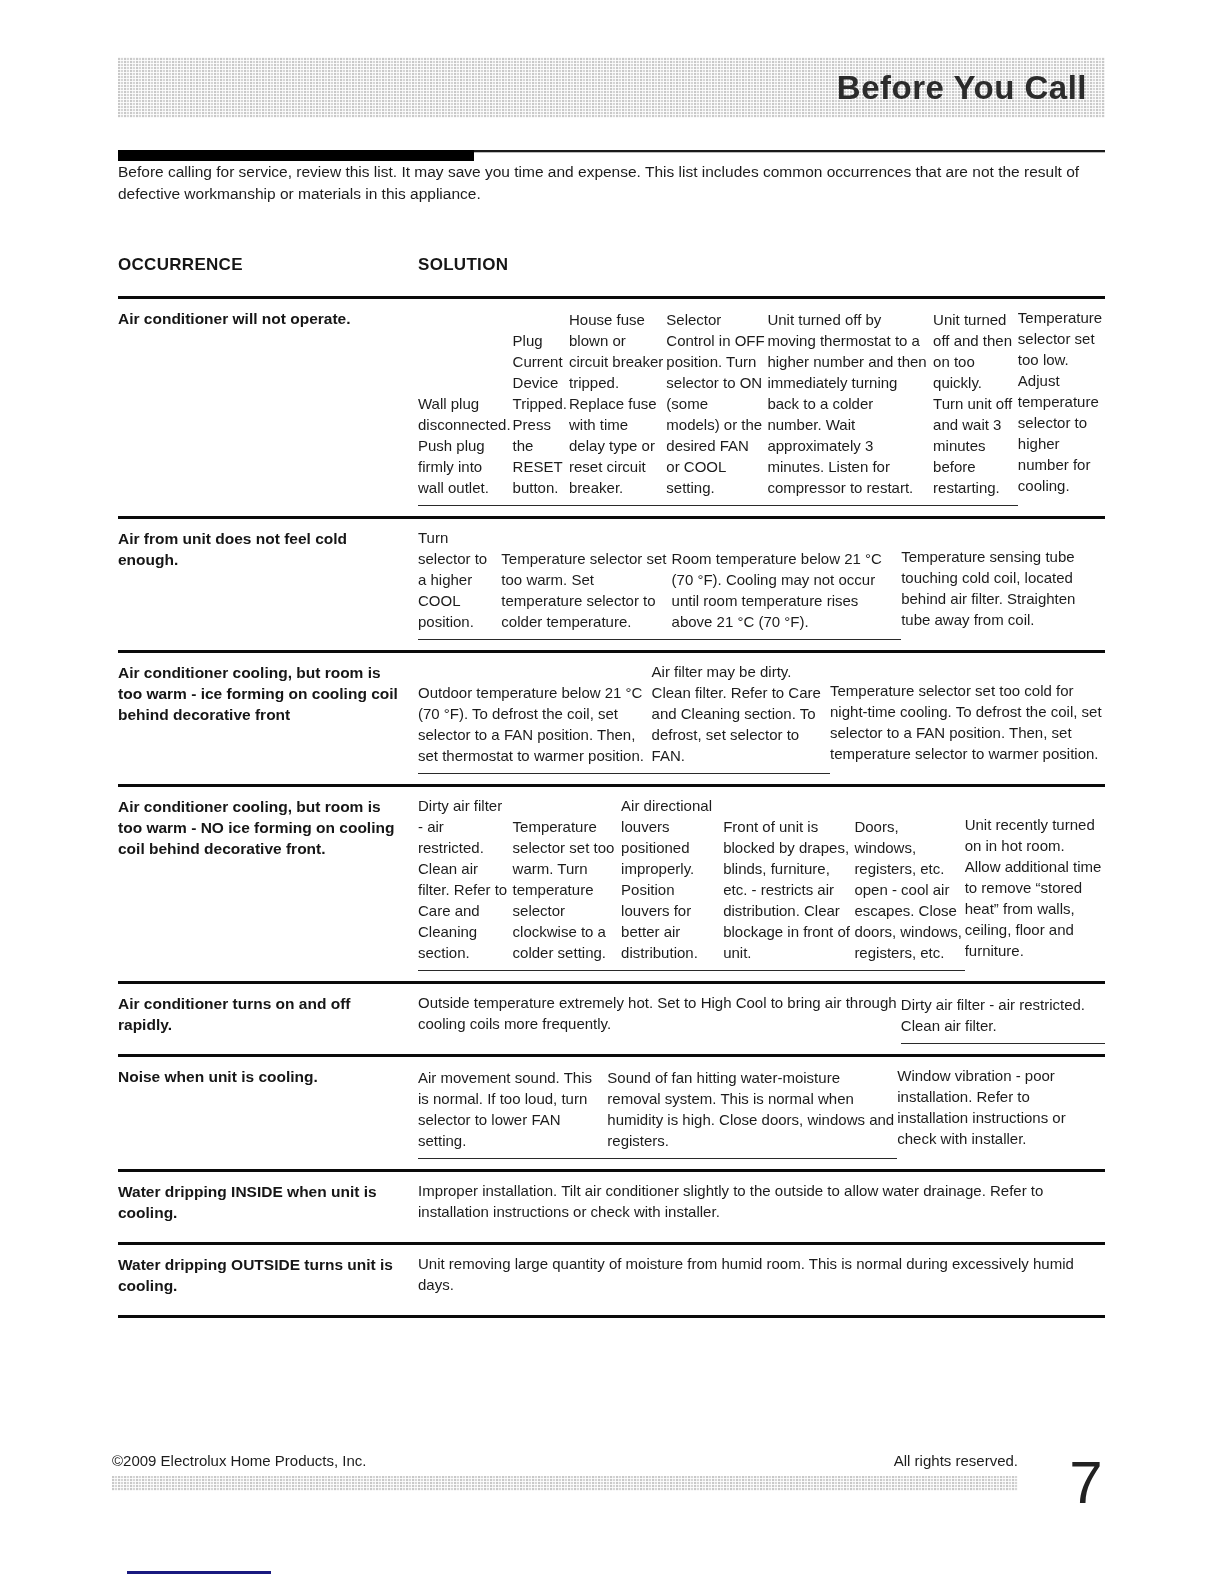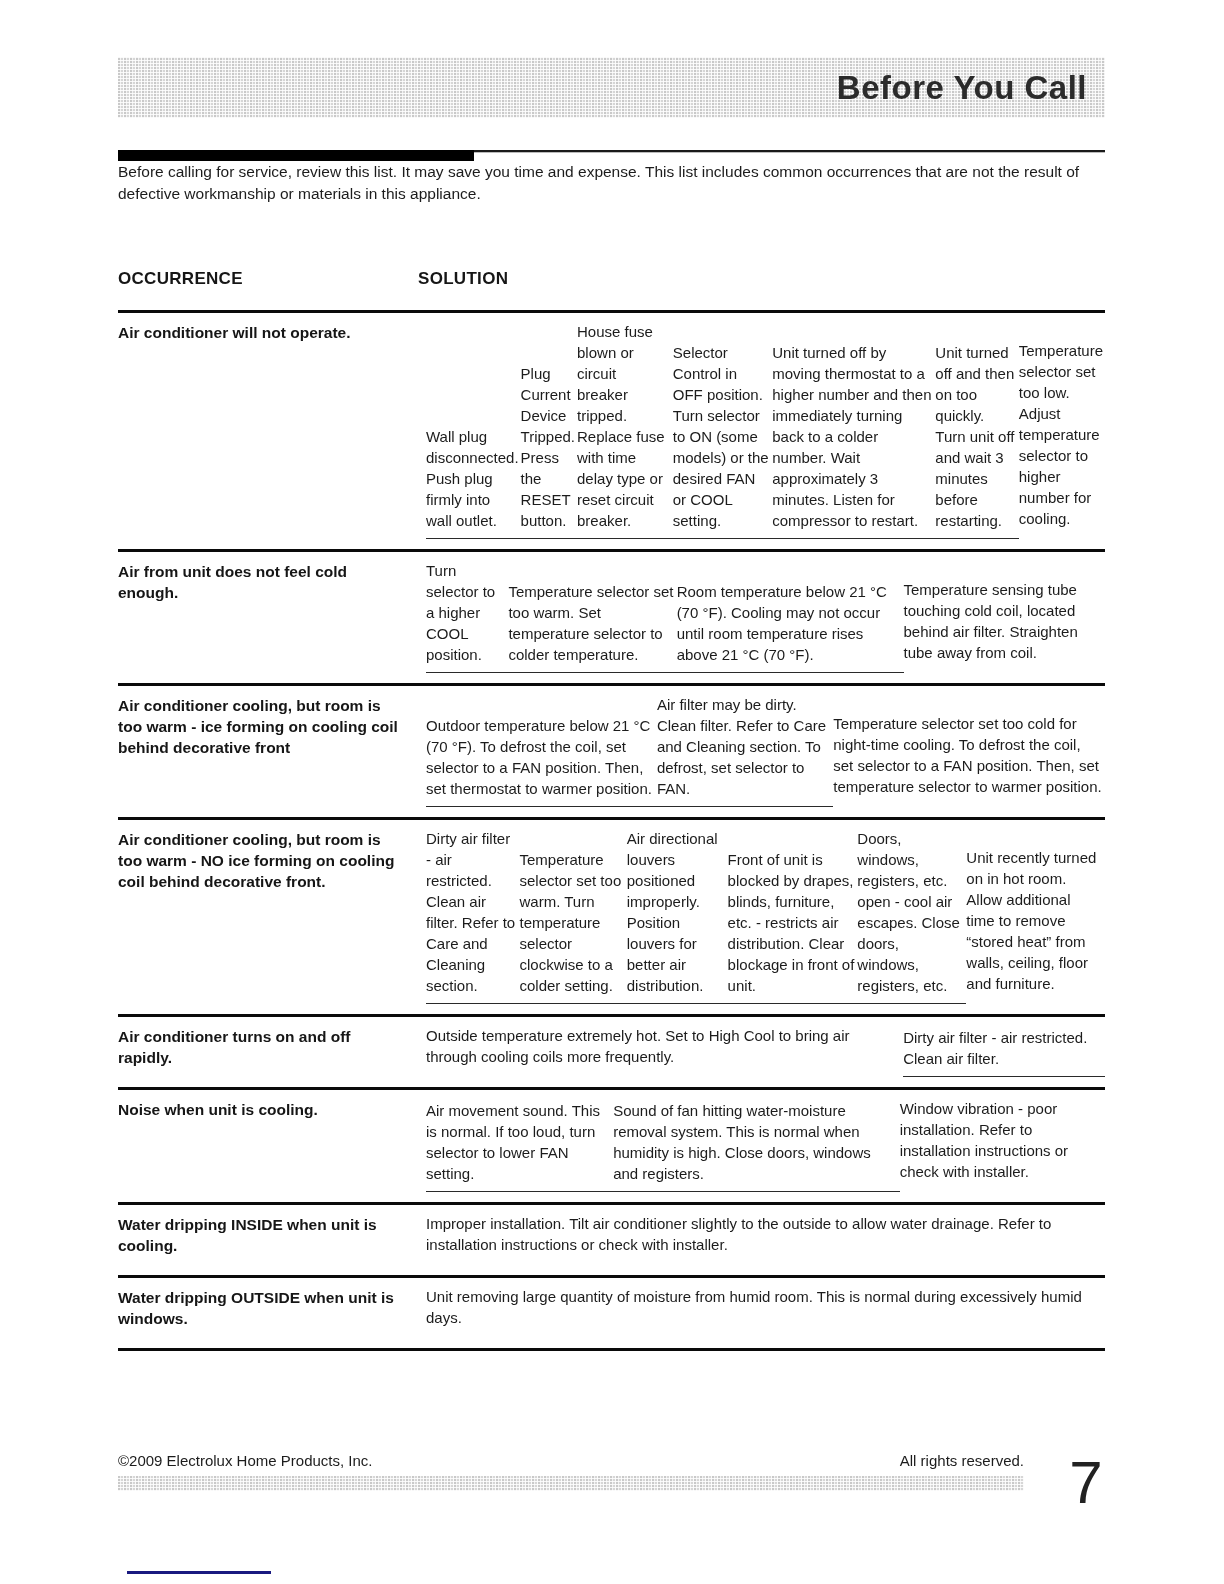--- a/index.html
+++ b/index.html
@@ -54,58 +54,57 @@
     height: 3px;
     background: #1a1a1a;
     border-bottom: 1px solid #bbb;
   }
   .intro {
     font-size: 15.5px;
     line-height: 22px;
     color: #1c1c1c;
     width: 975px;
   }
-  .troubleshooting { margin-top: 64px; }
+  .troubleshooting { margin-top: 50px; }
   .t-head {
     display: grid;
     grid-template-columns: 300px 1fr;
     padding-bottom: 21px;
     border-bottom: 3px solid #0a0a0a;
   }
   .t-head .h {
     font-size: 17px;
     font-weight: bold;
     letter-spacing: 0.3px;
     color: #161616;
   }
   .t-group {
     display: grid;
     grid-template-columns: 300px 1fr;
     border-bottom: 3px solid #0a0a0a;
-    gap: 8px;
   }
   .occ {
     font-size: 15.5px;
     font-weight: bold;
     line-height: 21px;
     color: #161616;
     padding: 9px 20px 8px 0;
   }
   .sols { display: flex; padding-bottom: 10px; align-items: flex-end; }
   .sol {
     font-size: 15px;
     line-height: 21px;
     color: #1c1c1c;
     padding: 8px 2px 7px 0;
     border-bottom: 1.5px solid #2a2a2a;
   }
   .sol.last { border-bottom: none; padding-bottom: 10px; }
   .footer {
     position: absolute;
-    left: 118px;
+    left: 112px;
     top: 1452px;
     width: 906px;
   }
   .footer-row {
     display: flex;
     justify-content: space-between;
     font-size: 15px;
     color: #1c1c1c;
   }
   .footer-bar {
@@ -211,21 +210,21 @@
               <div class="sol last">Window vibration - poor installation. Refer to installation instructions or check with installer.</div>
             </div>
           </div>
           <div class="t-group">
             <div class="occ">Water dripping INSIDE when unit is cooling.</div>
             <div class="sols">
               <div class="sol last">Improper installation. Tilt air conditioner slightly to the outside to allow water drainage. Refer to installation instructions or check with installer.</div>
             </div>
           </div>
           <div class="t-group">
-            <div class="occ">Water dripping OUTSIDE when unit is windows.</div>
+            <div class="occ">Water dripping OUTSIDE turns unit is cooling.</div>
             <div class="sols">
               <div class="sol last">Unit removing large quantity of moisture from humid room. This is normal during excessively humid days.</div>
             </div>
           </div>
         </div>
     </div>
 
   </div>
 
   <div class="footer">

